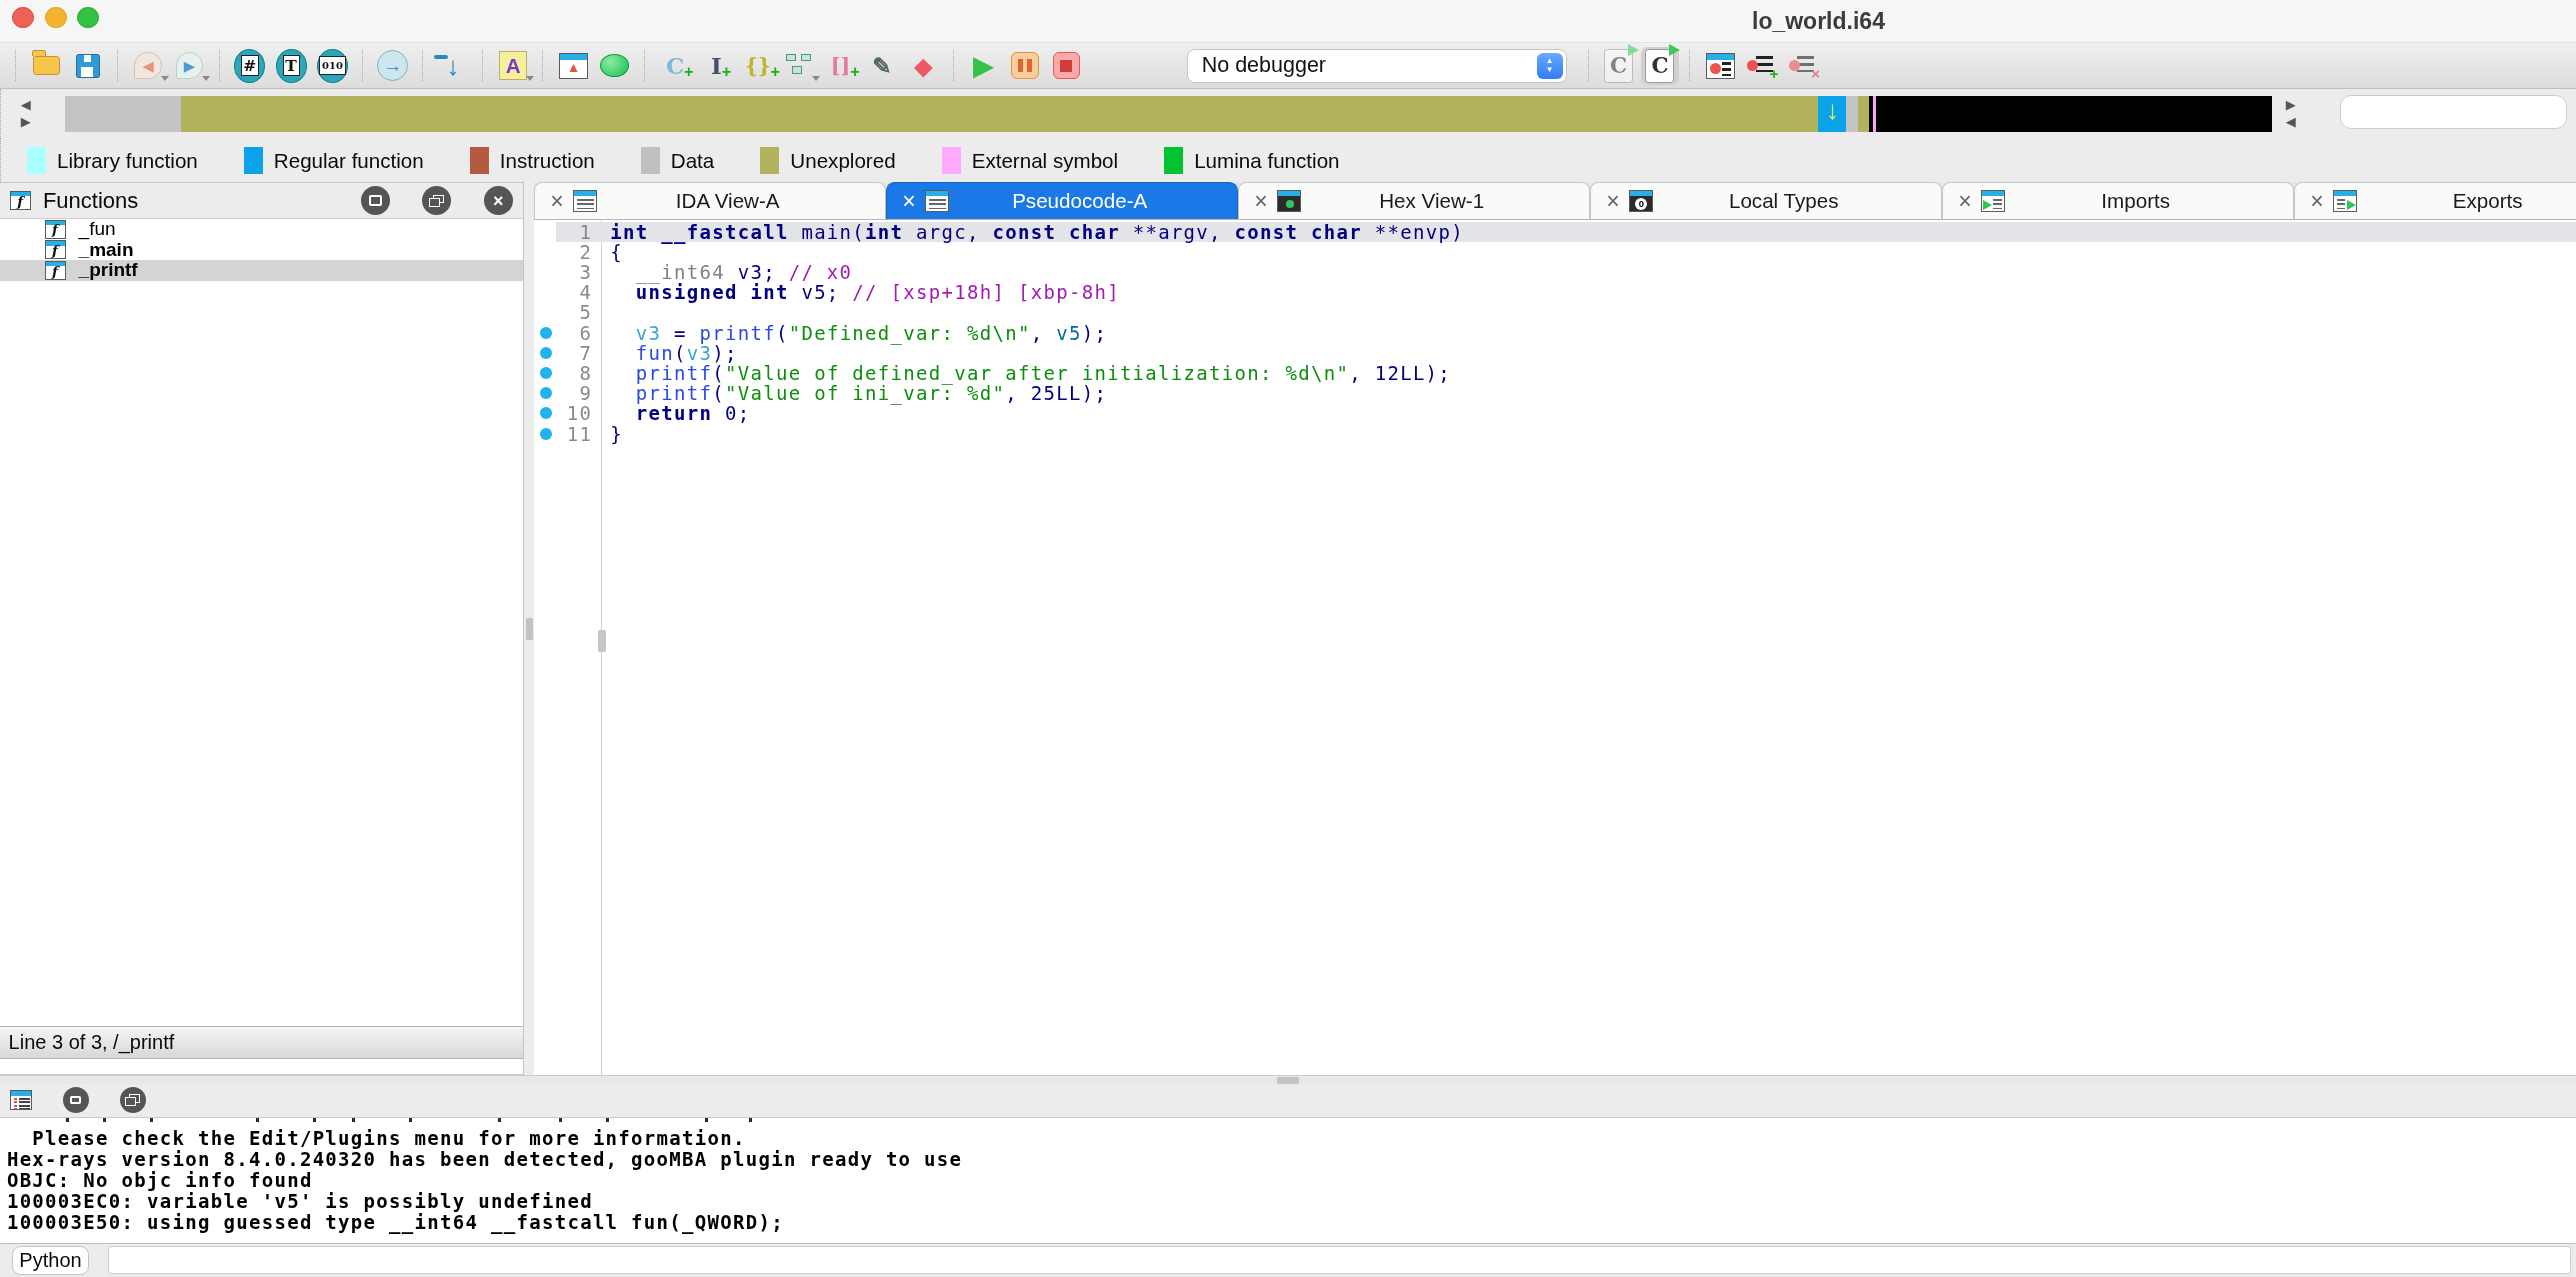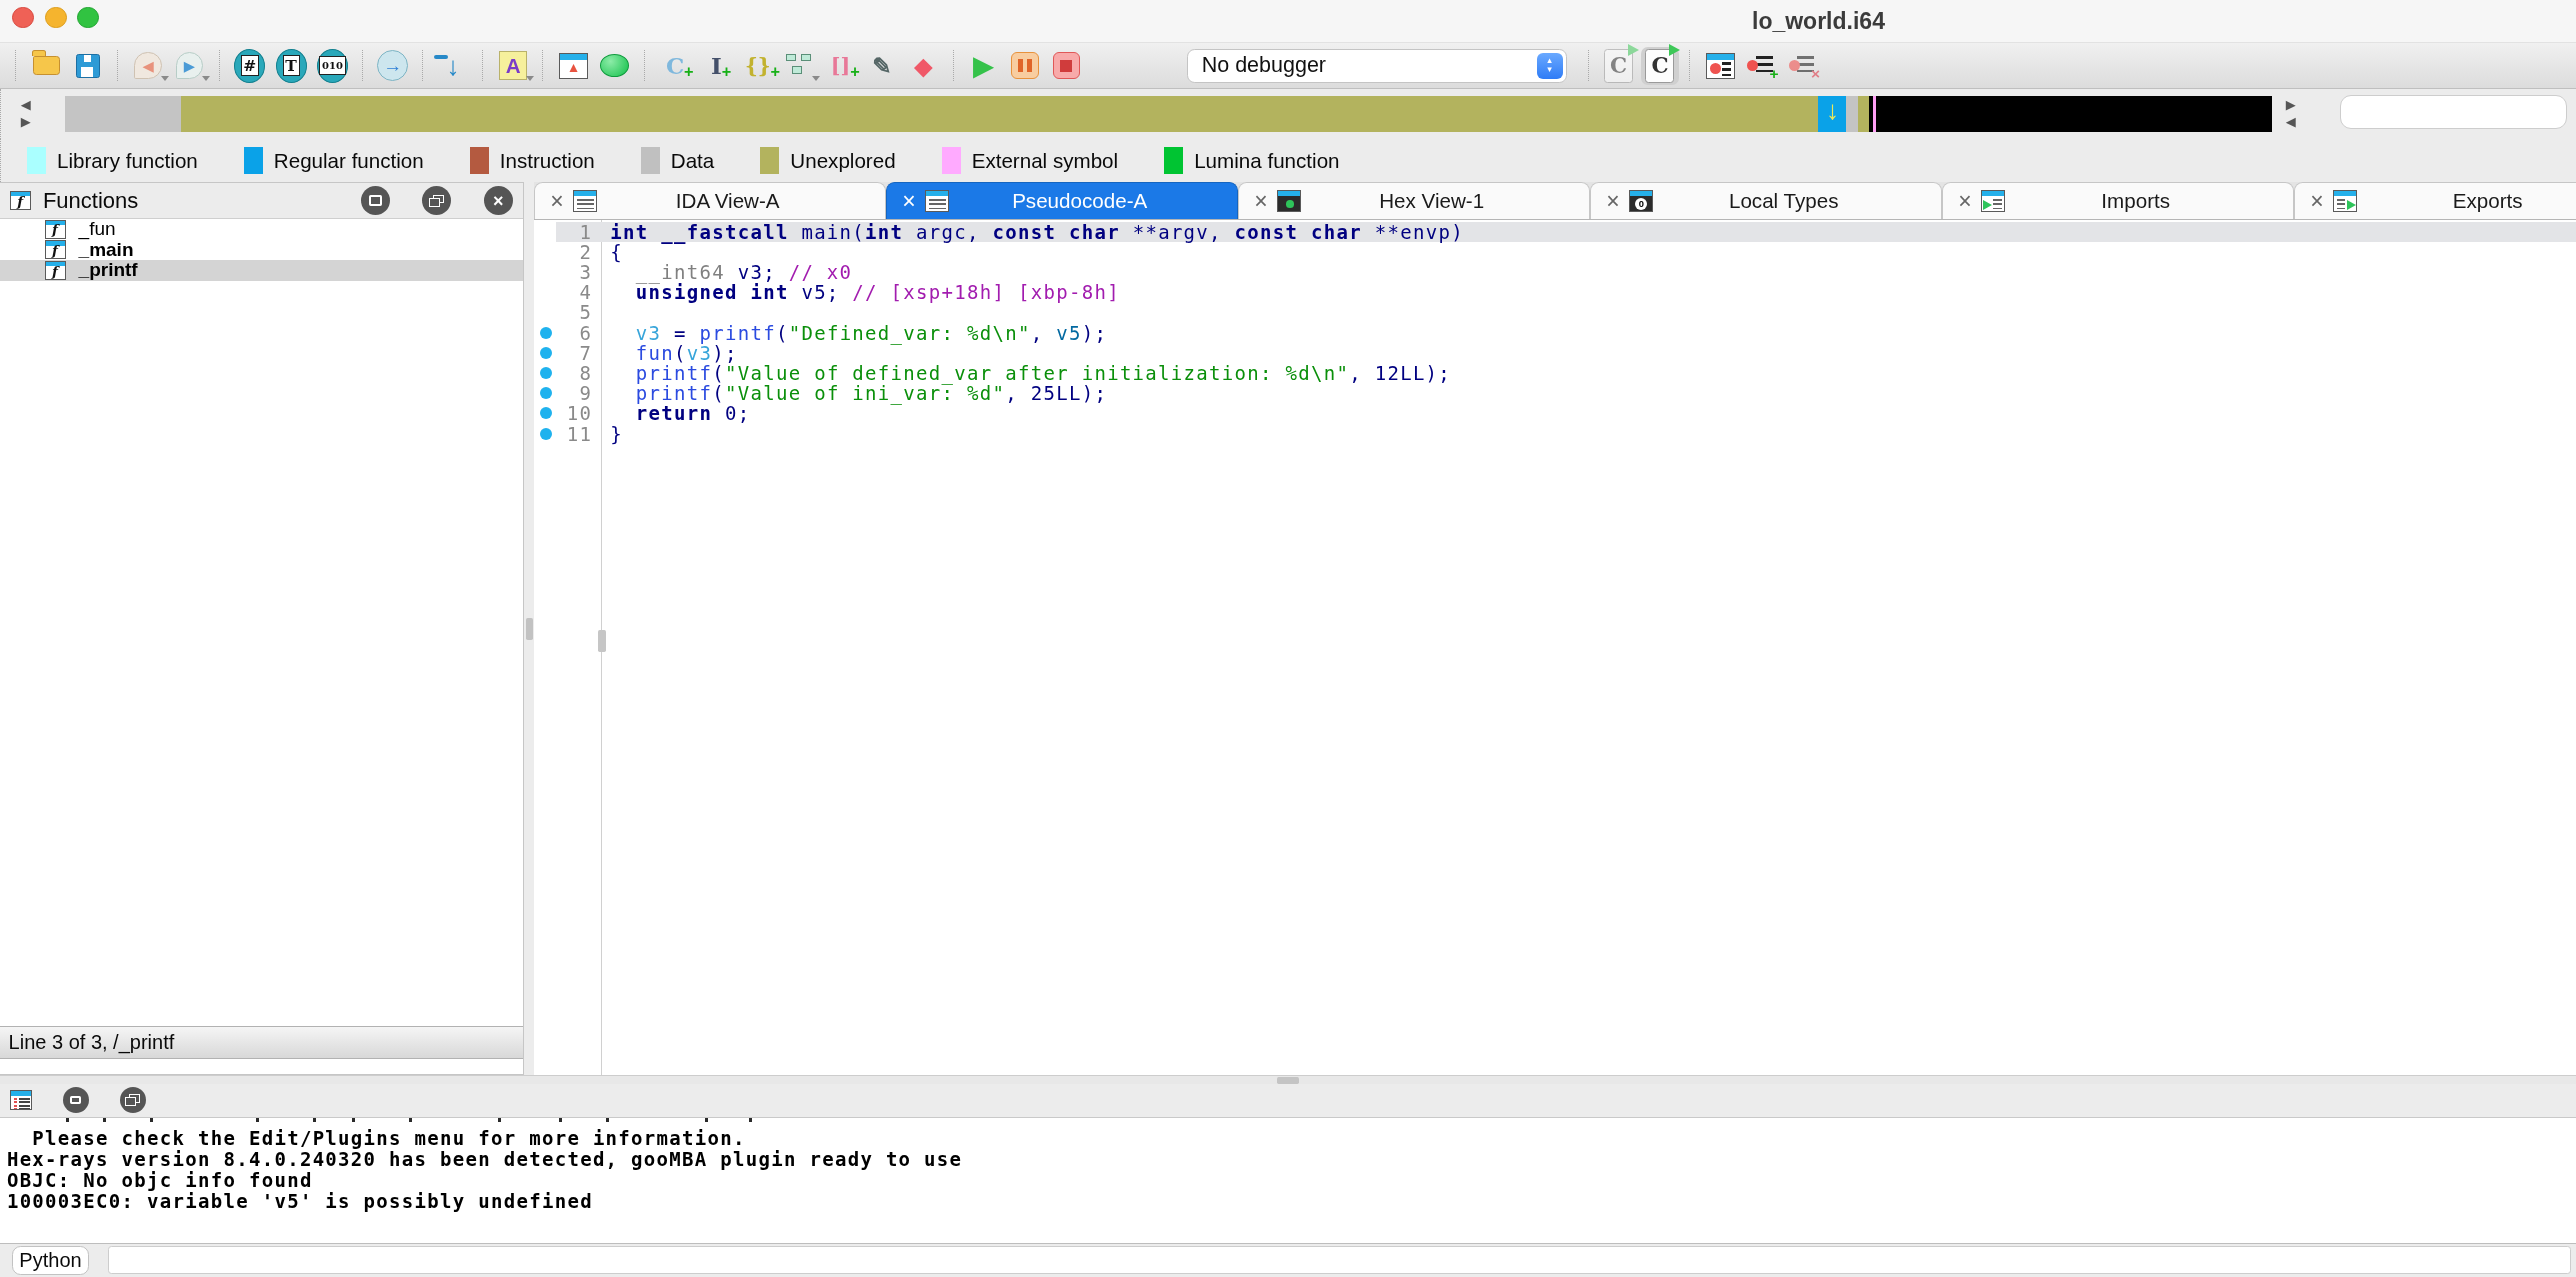--- a/index.html
+++ b/index.html
@@ -507,20 +507,21 @@
     <span class="omark" style="left: 409px;"></span>
     <span class="omark" style="left: 498px;"></span>
     <span class="omark" style="left: 559px;"></span>
     <span class="omark" style="left: 606px;"></span>
     <span class="omark" style="left: 705px;"></span>
     <span class="omark" style="left: 749px;"></span>
     <div class="oline" style="top: 10.3px;">  Please check the Edit/Plugins menu for more information.</div>
     <div class="oline" style="top: 31px;">Hex-rays version 8.4.0.240320 has been detected, gooMBA plugin ready to use</div>
     <div class="oline" style="top: 52px;">OBJC: No objc info found</div>
     <div class="oline" style="top: 73px;">100003EC0: variable 'v5' is possibly undefined</div>
+    <div class="oline" style="top: 94px;">100003E50: using guessed type __int64 __fastcall fun(_QWORD);</div>
   </div>
 <div class="pyrow">
   <span class="pybtn">
       <span>Python</span>
     </span>
   <input class="pyinput" value="" style="">
 </div>
 
 
 </body></html>

